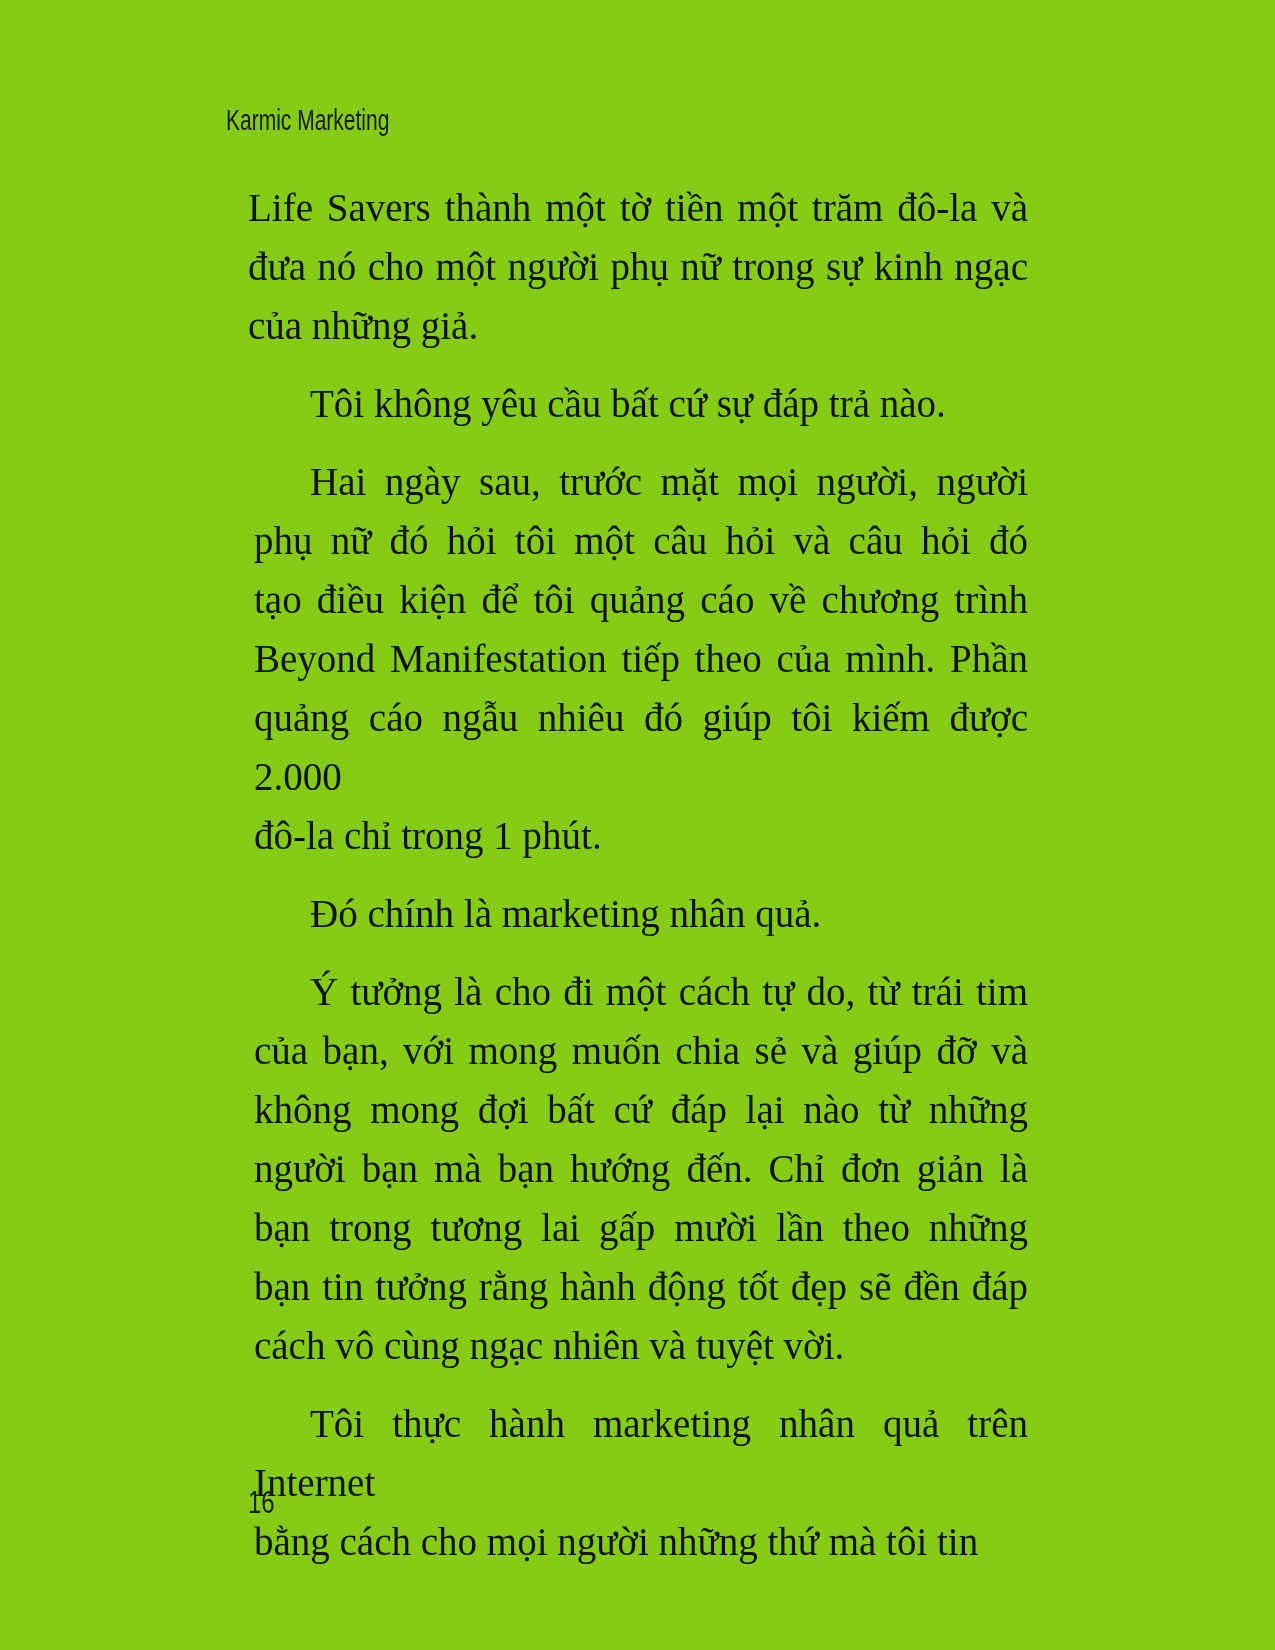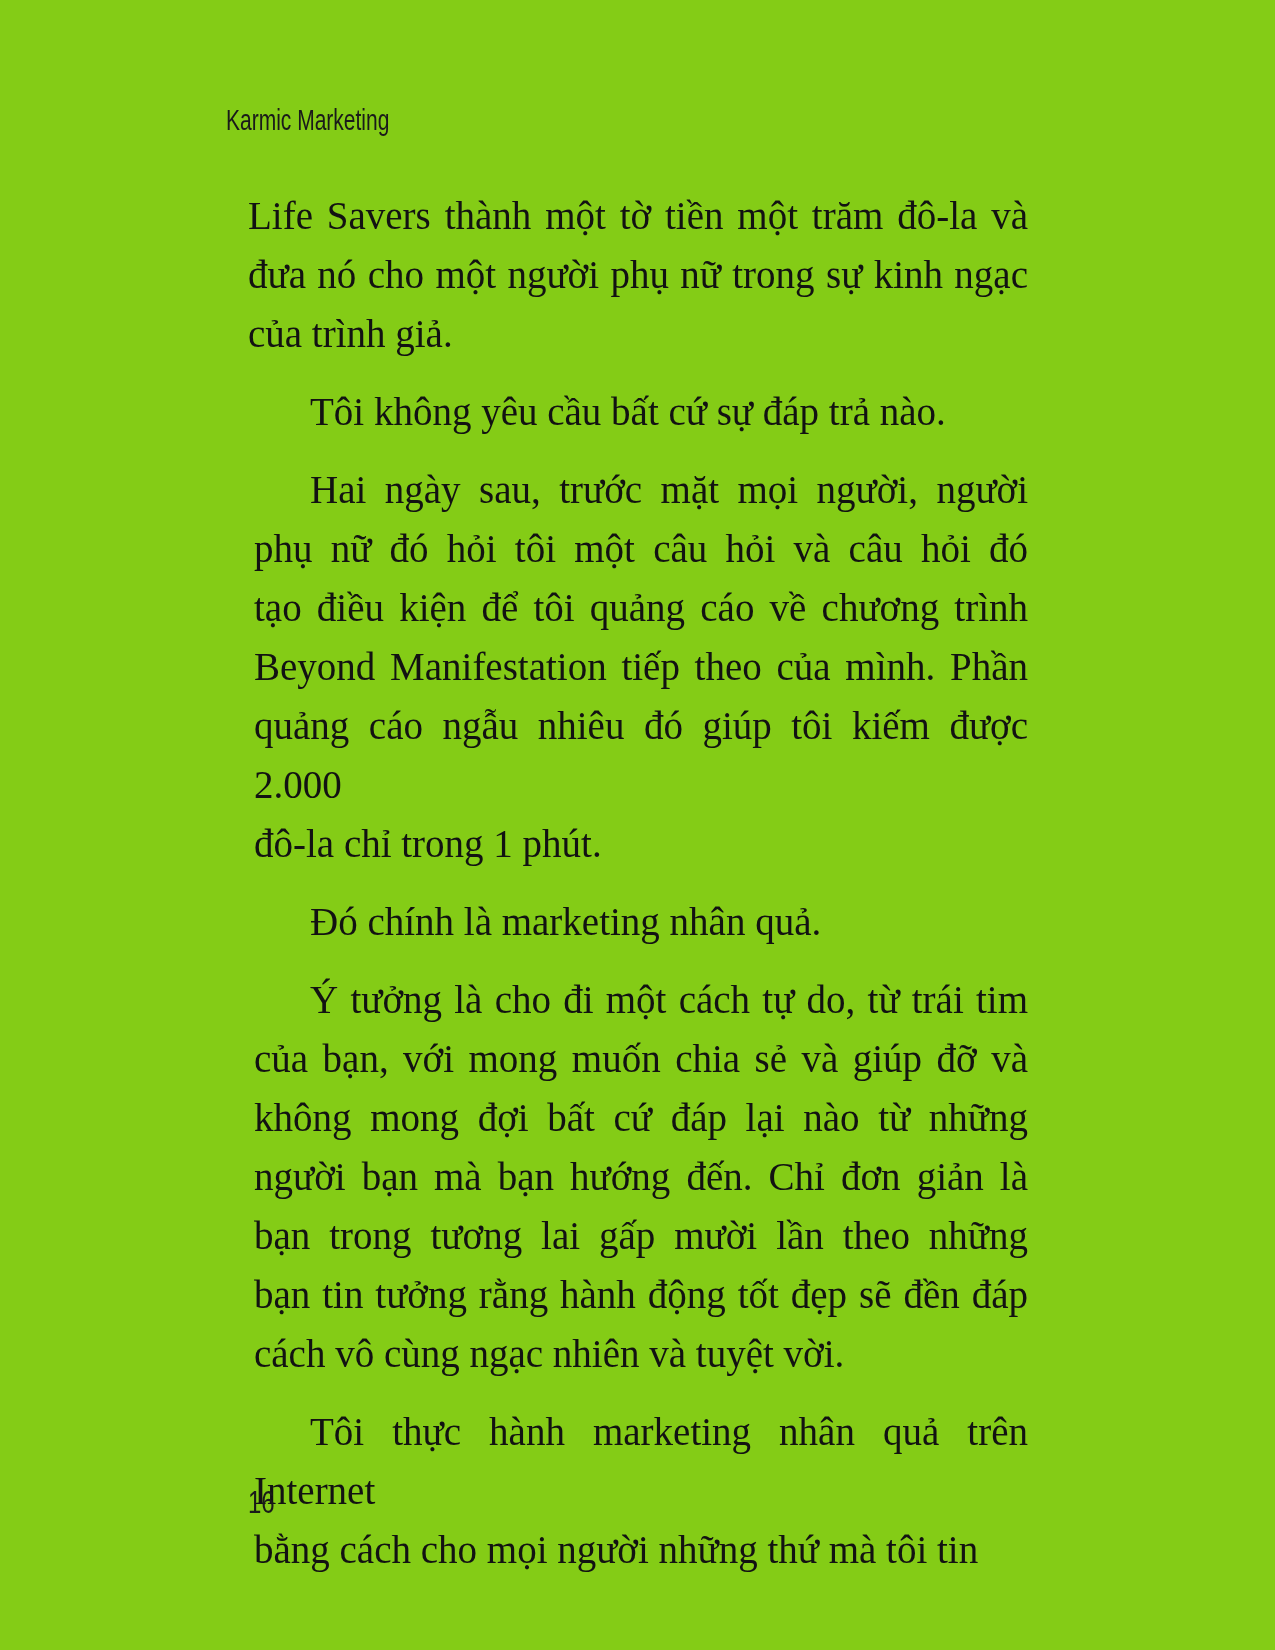--- a/index.html
+++ b/index.html
@@ -21,21 +21,21 @@
     font-size: 30px;
     line-height: 36px;
     color: #1a1a1a;
     transform: scaleX(0.70);
     transform-origin: left top;
     white-space: nowrap;
   }
   .body-text {
     position: absolute;
     left: 248px;
-    top: 186px;
+    top: 178px;
     width: 780px;
     font-size: 39px;
     line-height: 59px;
     color: #121212;
     font-family: Liberation Serif, serif;
   }
   .para { margin: 0; }
   .para + .para { margin-top: 19px; margin-left: 6px; }
   .line {
     text-align: justify;
@@ -59,21 +59,21 @@
 </head>
 <body>
 
 <div class="page">
   <div class="running-header">Karmic Marketing</div>
 
   <div class="body-text">
       <div class="para">
         <div class="line">Life Savers thành một tờ tiền một trăm đô-la và</div>
         <div class="line">đưa nó cho một người phụ nữ trong sự kinh ngạc</div>
-        <div class="line last">của trình giả.</div>
+        <div class="line last">của những giả.</div>
       </div>
       <div class="para">
         <div class="line last indent">Tôi không yêu cầu bất cứ sự đáp trả nào.</div>
       </div>
       <div class="para">
         <div class="line indent">Hai ngày sau, trước mặt mọi người, người</div>
         <div class="line">phụ nữ đó hỏi tôi một câu hỏi và câu hỏi đó</div>
         <div class="line">tạo điều kiện để tôi quảng cáo về chương trình</div>
         <div class="line">Beyond Manifestation tiếp theo của mình. Phần</div>
         <div class="line">quảng cáo ngẫu nhiêu đó giúp tôi kiếm được 2.000</div>

